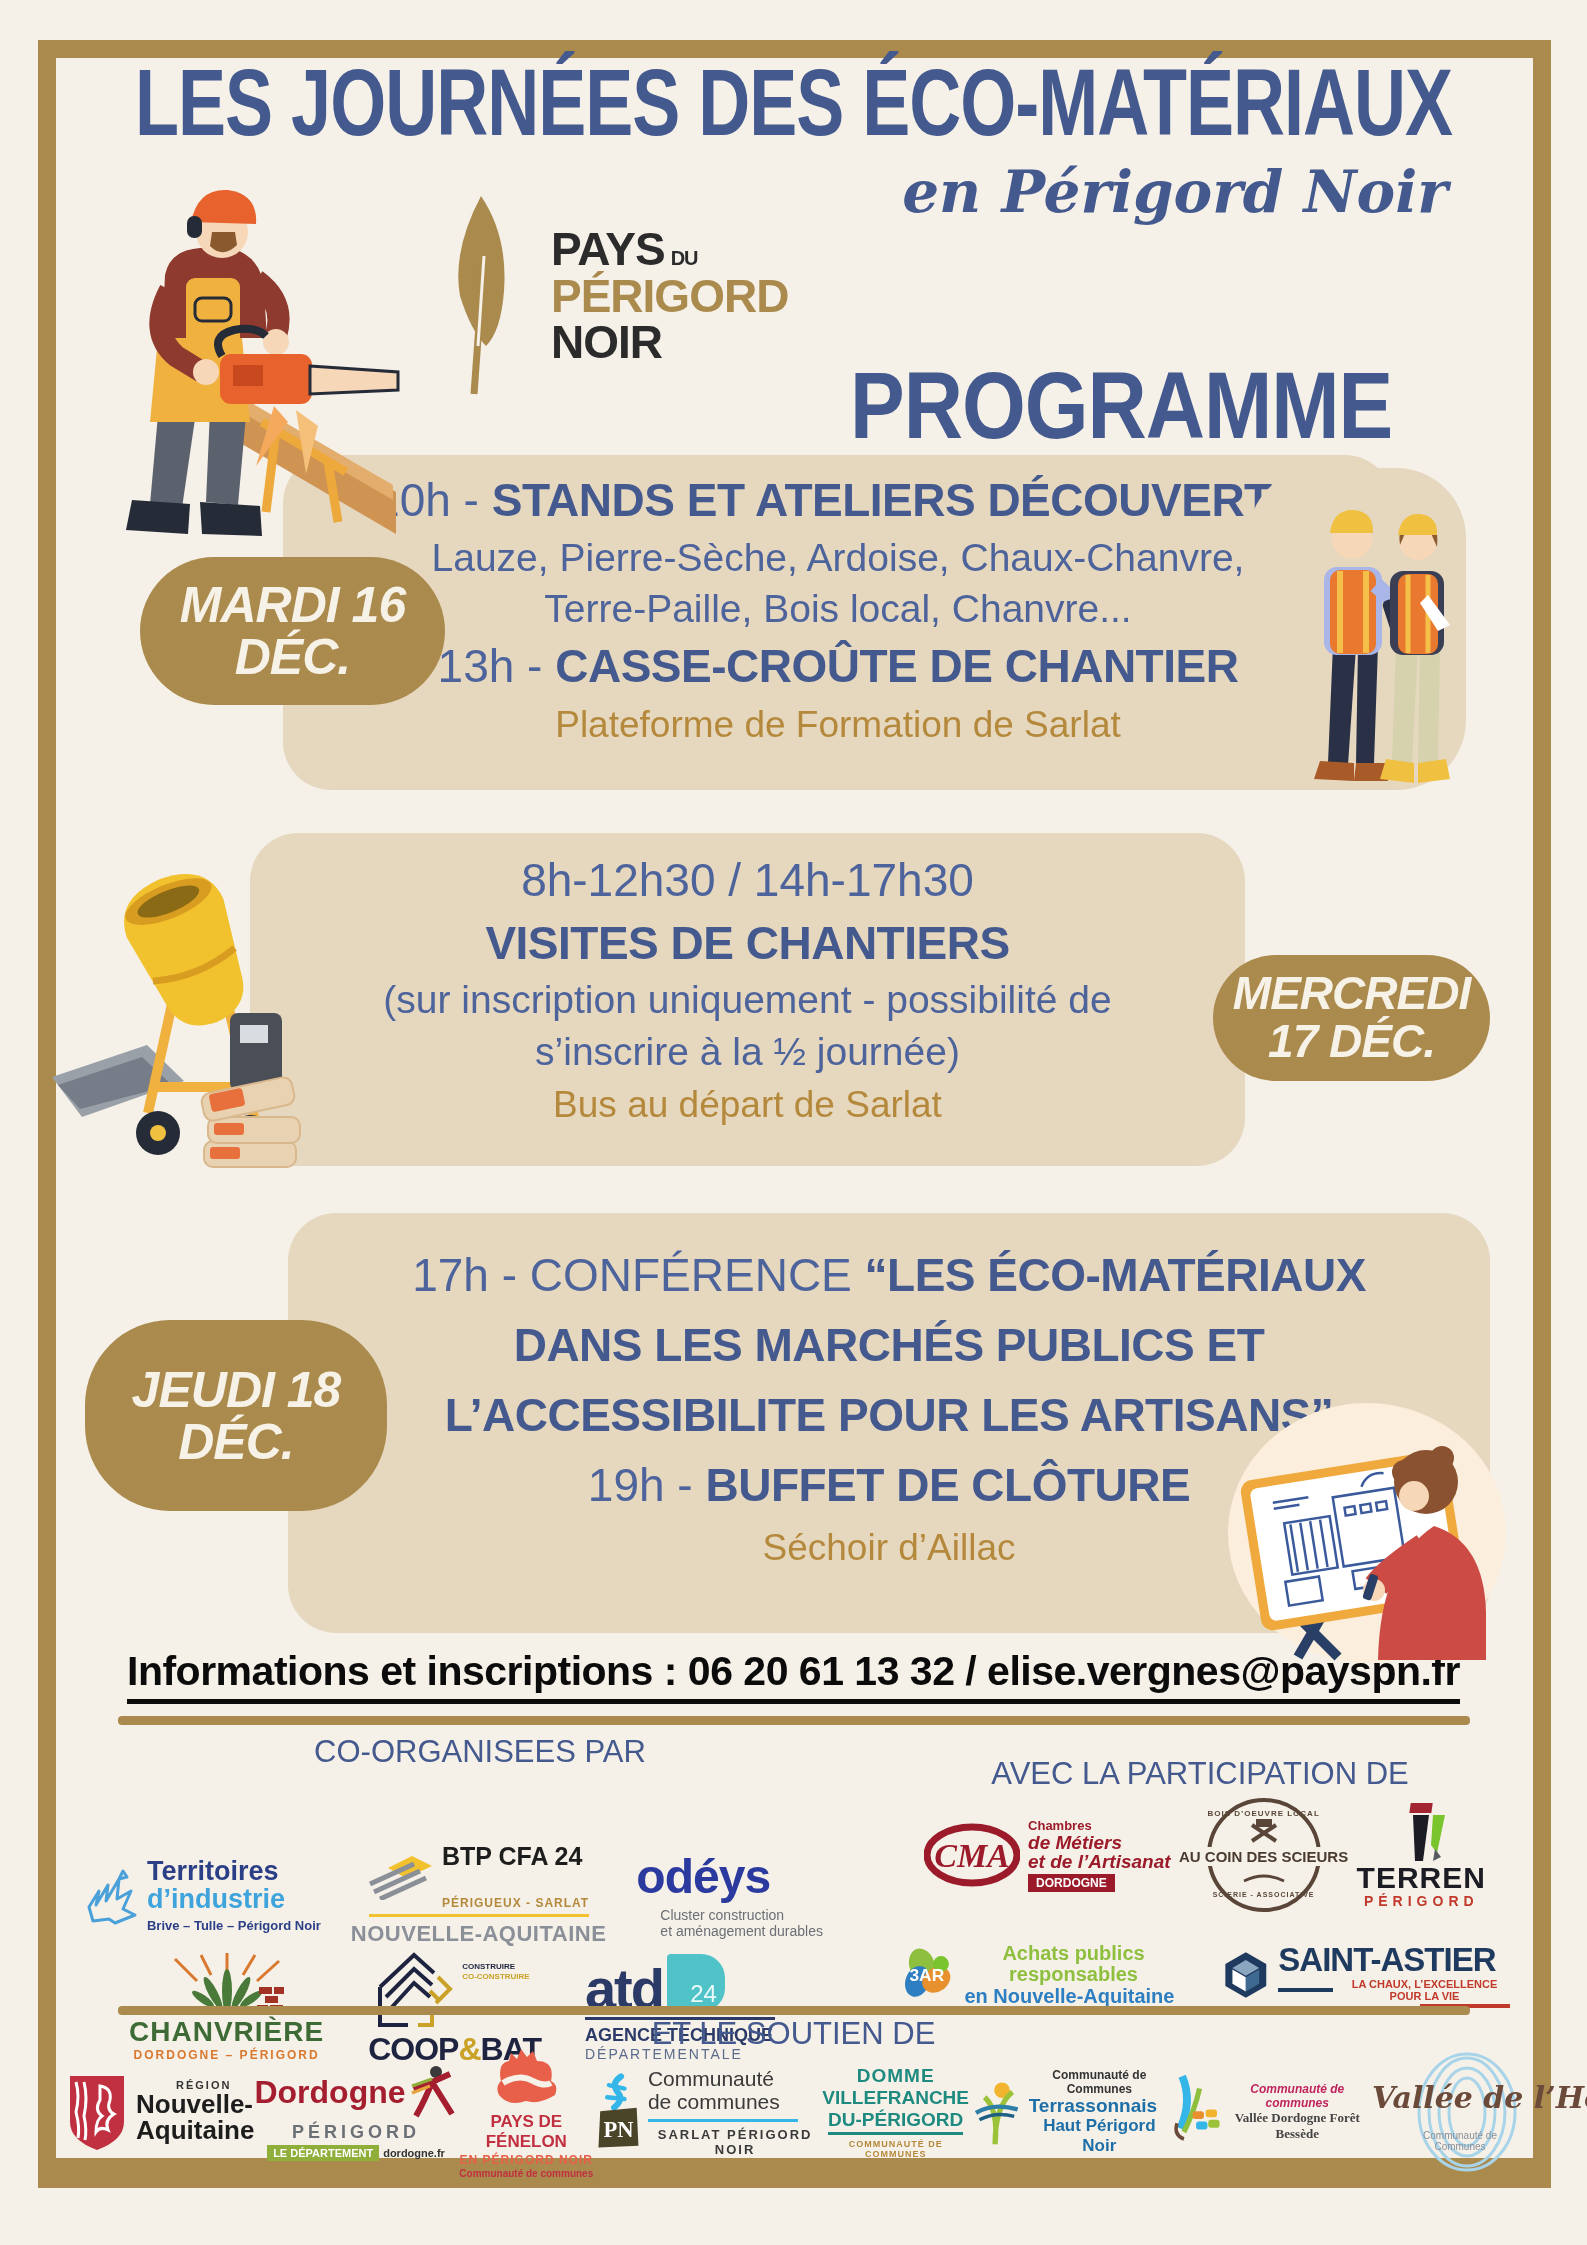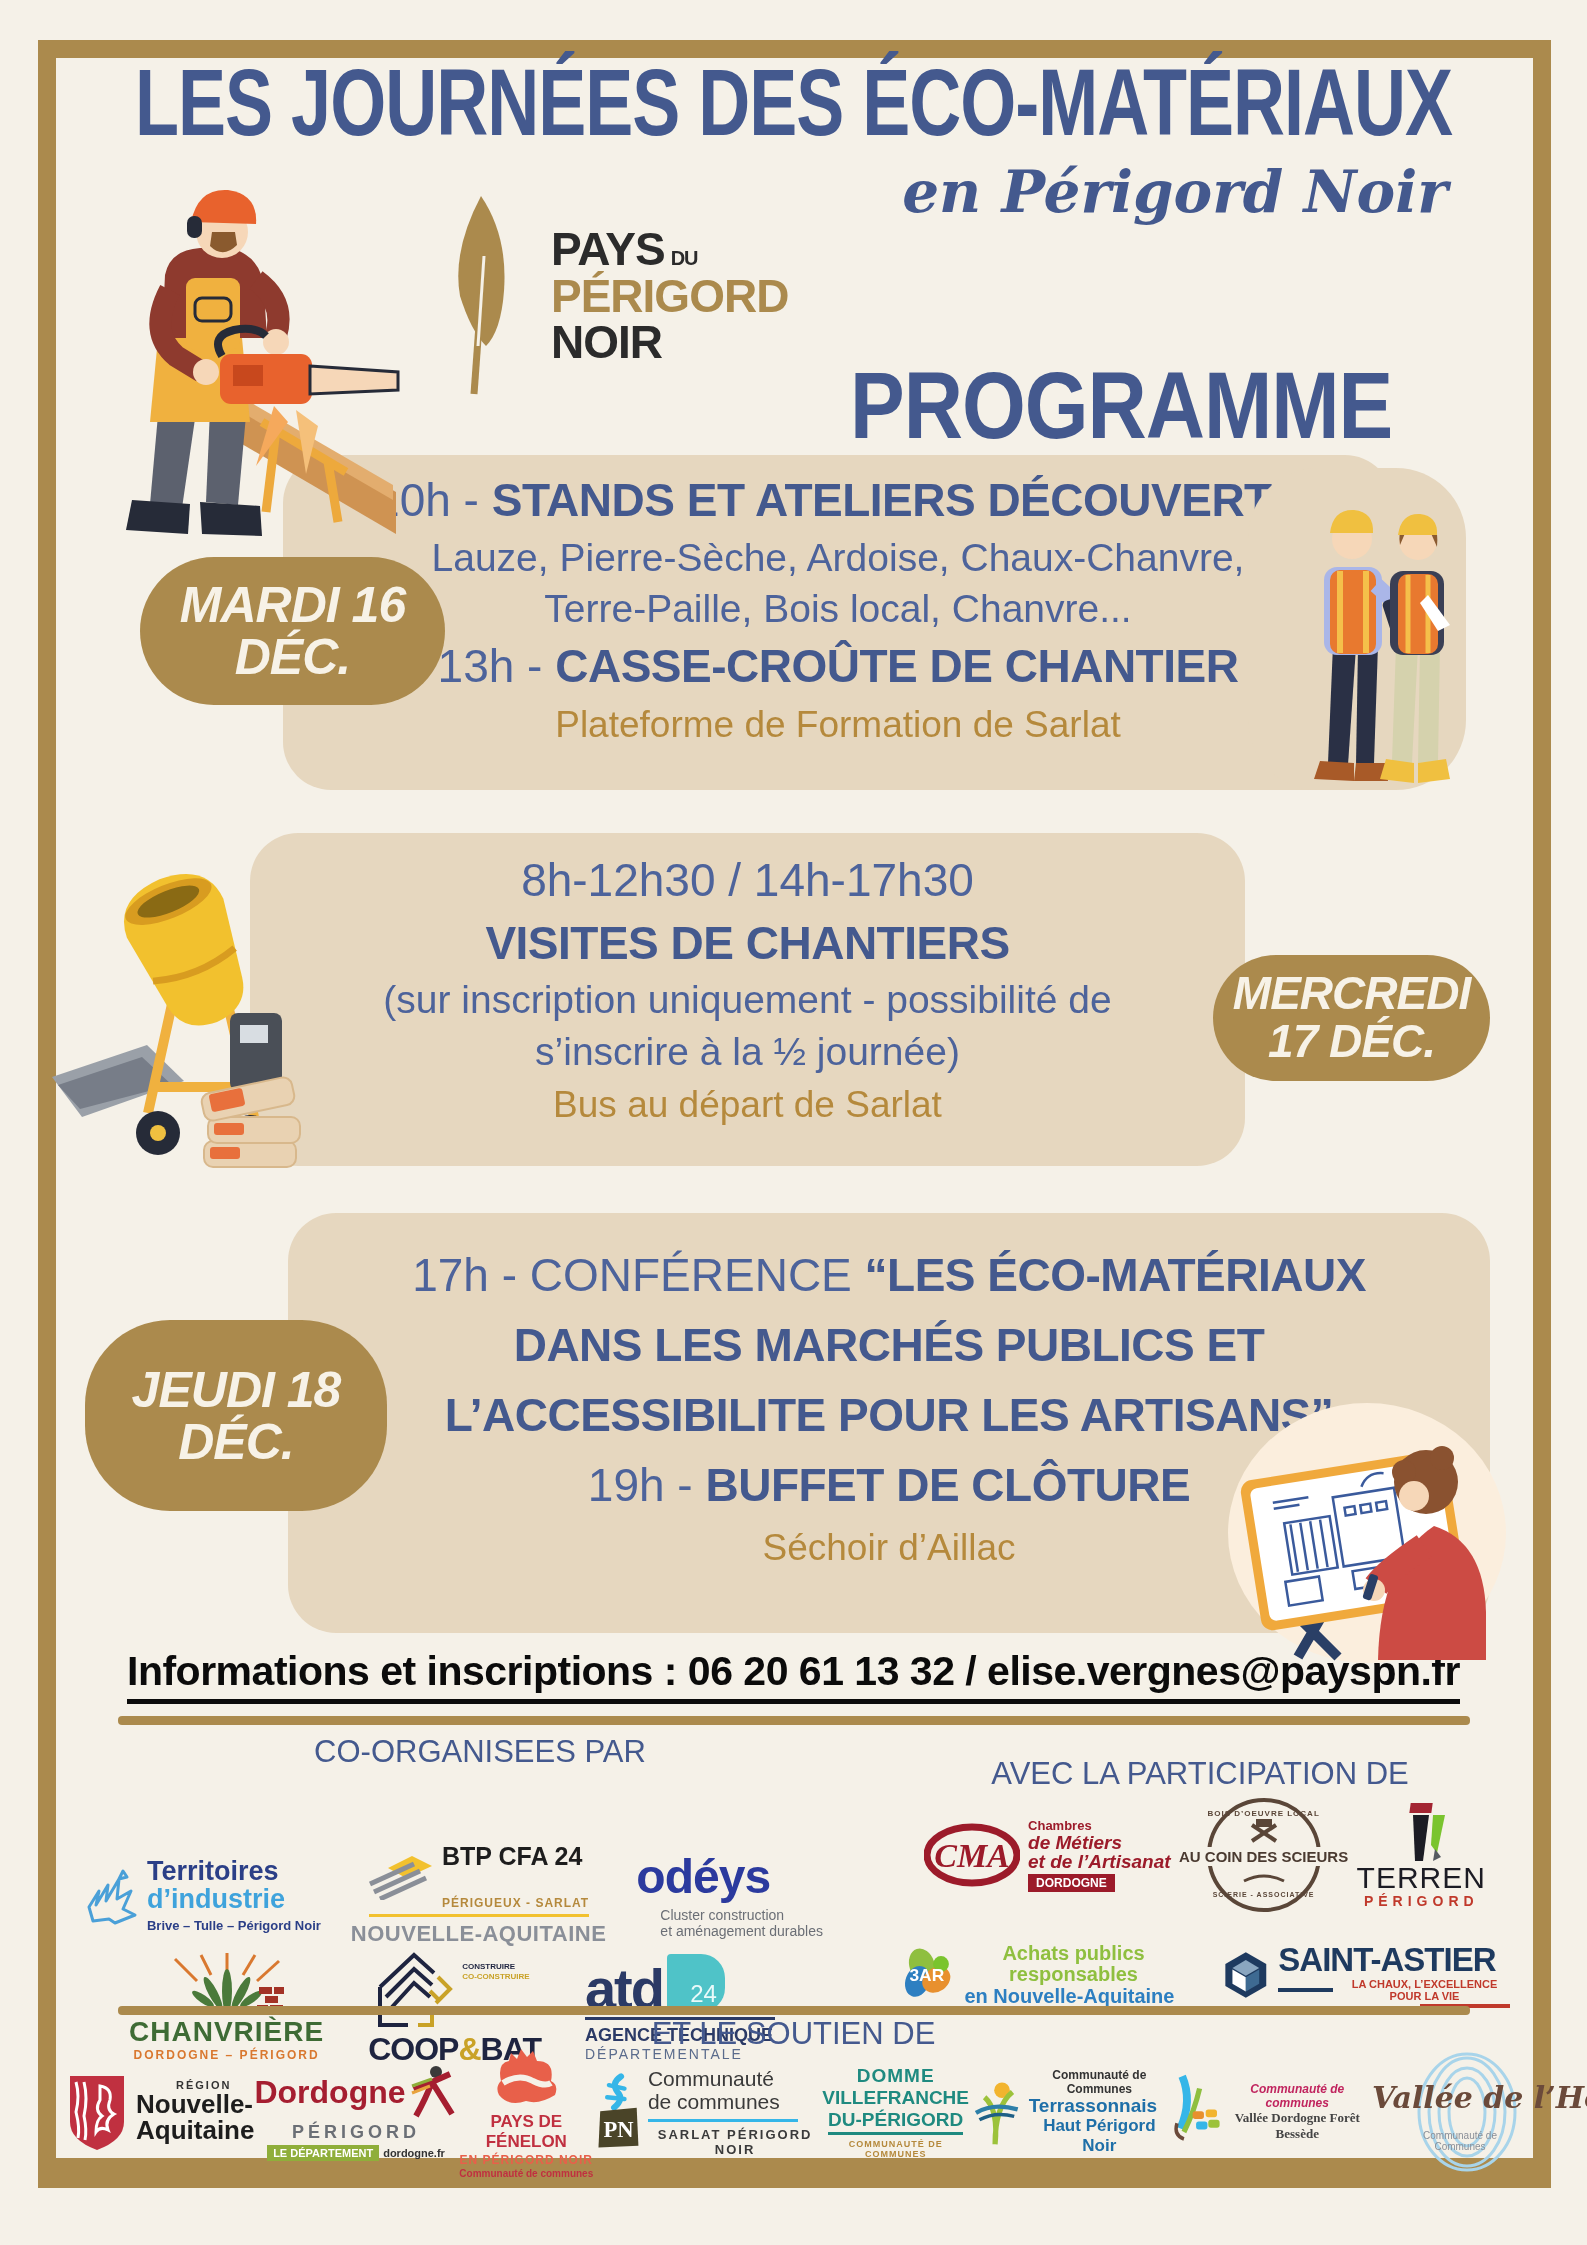--- a/index.html
+++ b/index.html
@@ -394,21 +394,21 @@
       </div>
 
       <div class="lg">
         <div class="col">
           <svg width="64" height="62" viewBox="0 0 64 62">
             <rect x="22" y="2" width="22" height="10" fill="#a32532" transform="skewX(-8)"></rect>
             <polygon points="24,14 40,14 34,60 26,60" fill="#1c1c24"></polygon>
             <polygon points="44,14 56,14 48,52 42,44" fill="#7ac42e"></polygon>
             <polygon points="46,48 52,56 44,60" fill="#555a60"></polygon>
           </svg>
-          <span style="font-size:30px;font-weight:400;color:#1c1c24;letter-spacing:1px;line-height:1;">TERREN</span>
+          <span style="font-size:30px;font-weight:700;color:#1c1c24;letter-spacing:1px;line-height:1;">TERREN</span>
           <span style="font-size:14px;font-weight:600;color:#c0392b;letter-spacing:5px;">PÉRIGORD</span>
         </div>
       </div>
     </div>
     <div class="lrow" style="gap:40px;">
 
       <div class="lg" style="gap:6px;">
         <svg width="74" height="72" viewBox="0 0 74 72">
           <ellipse cx="28" cy="24" rx="16" ry="22" transform="rotate(-18 28 24)" fill="#8fbf3f"></ellipse>
           <ellipse cx="22" cy="44" rx="15" ry="20" transform="rotate(20 22 44)" fill="#2d7fc1"></ellipse>

